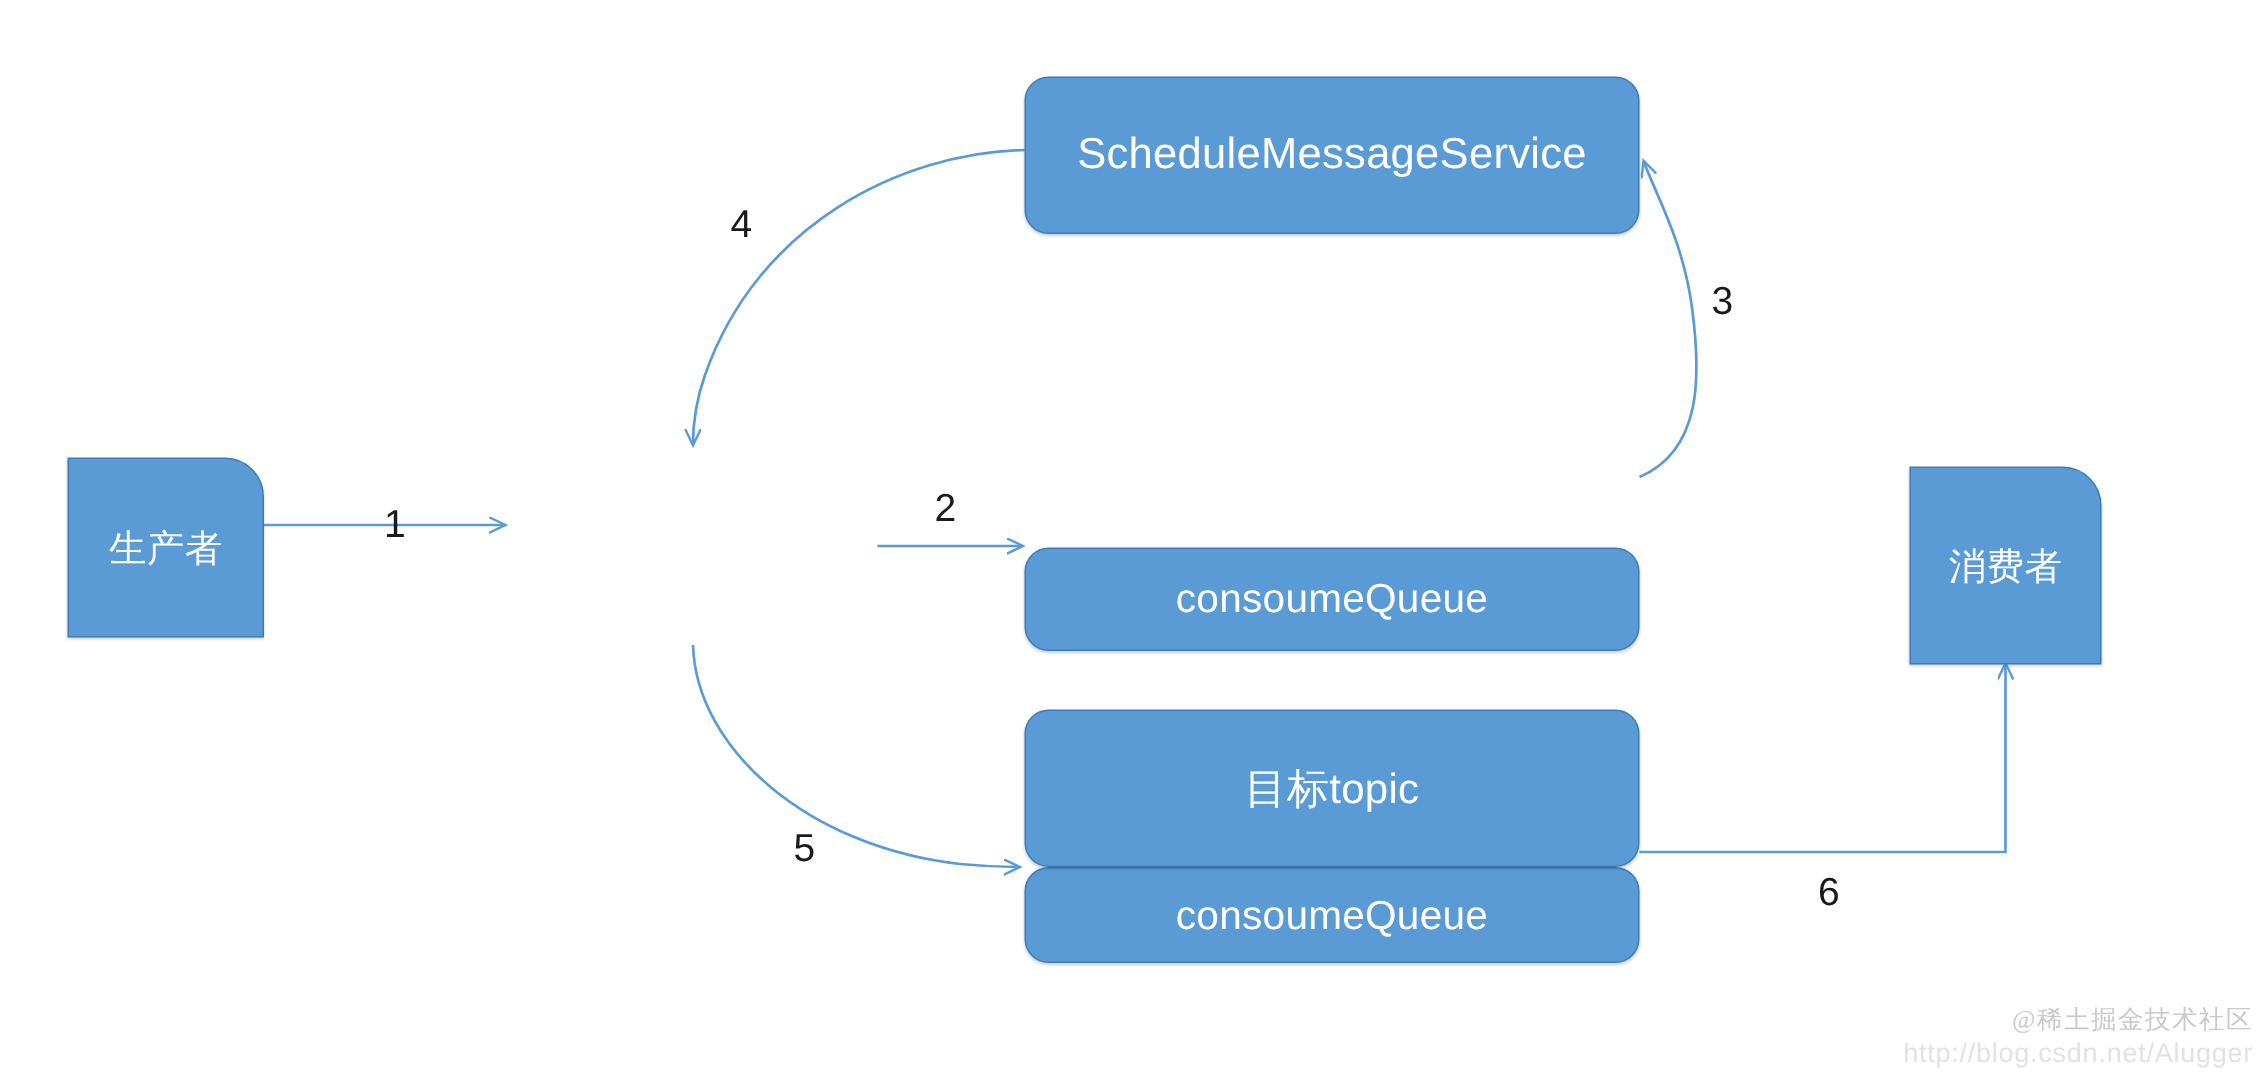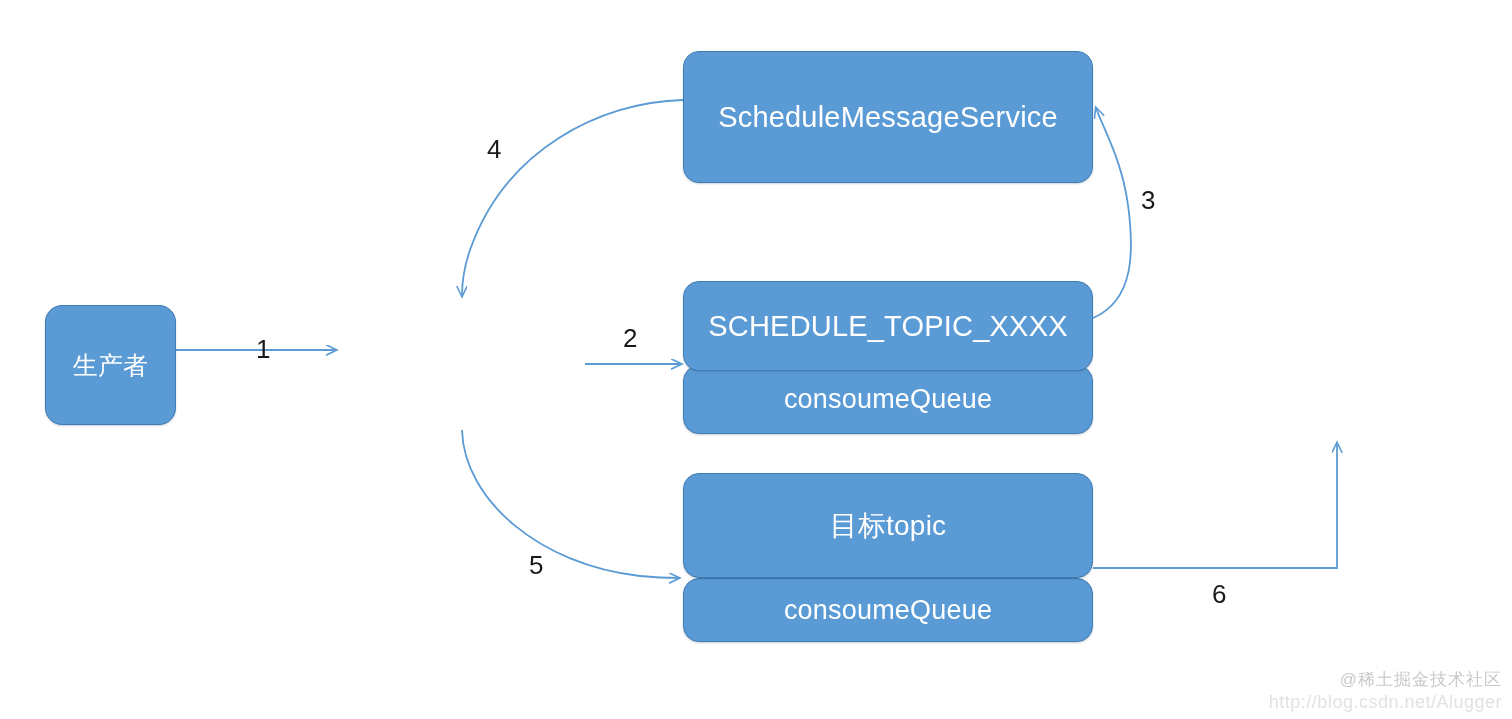--- a/index.html
+++ b/index.html
@@ -58,21 +58,21 @@
     right: 10px;
     bottom: 6px;
     text-align: right;
     pointer-events: none;
   }
   #watermark .wm-main {
     display: block;
     font-size: 17px;
     color: #c9c9c9;
     letter-spacing: 1px;
-    font-family: Liberation Sans, sans-serif;
+    font-family: Liberation Serif, serif;
   }
   #watermark .wm-sub {
     display: block;
     font-size: 18px;
     color: #e2e2e2;
     letter-spacing: 0.5px;
     margin-top: 1px;
     font-family: "Liberation Sans", sans-serif;
   }
 </style>
@@ -106,45 +106,45 @@
 
     <g>
       <path d="M462,430 C464,500 540,565 640,576 C660,578 672,578 679,578" fill="none" stroke="#5b9bd5" stroke-width="1.8" marker-end="url(#ah)"></path>
     </g>
 
     <g>
       <path d="M1093,568 L1337,568 L1337,443" fill="none" stroke="#5b9bd5" stroke-width="1.8" marker-end="url(#ah)"></path>
     </g>
   </svg>
 
-  <div class="node cut-corner" style="left:45px; top:305px; width:131px; height:120px; font-size:25px;border-radius:17px;">
+  <div class="node cut-corner" style="left:45px; top:305px; width:131px; height:120px; font-size:25px;">
     <span>生产者</span>
   </div>
 
 
-  <div class="node rounded" style="left:683px; top:51px; width:410px; height:132px; font-size:29px;">
+  <div class="node rounded" style="left:683px; top:51px; width:410px; height:105px; font-size:29px;">
     <span>ScheduleMessageService</span>
   </div>
 
-  <div class="node rounded" style="left:683px; top:281px; width:410px; height:90px; font-size:29px; z-index:2;">
-    <span>SCHEDULE_TOPIC_XXXX</span>
-  </div>
 
   <div class="node rounded" style="left:683px; top:365px; width:410px; height:69px; font-size:27px; z-index:1;">
     <span>consoumeQueue</span>
   </div>
 
   <div class="node rounded" style="left:683px; top:473px; width:410px; height:105px; font-size:28px; z-index:2;">
     <span>目标topic</span>
   </div>
 
   <div class="node rounded" style="left:683px; top:578px; width:410px; height:64px; font-size:27px; z-index:1;">
     <span>consoumeQueue</span>
   </div>
 
+  <div class="node cut-corner" style="left:1273px; top:311px; width:128px; height:132px; font-size:25px;">
+    <span>消费者</span>
+  </div>
 
   <div class="lbl" style="left:256px; top:336px;">1</div>
 
   <div class="lbl" style="left:623px; top:325px;">2</div>
 
   <div class="lbl" style="left:1141px; top:187px;">3</div>
 
   <div class="lbl" style="left:487px; top:136px;">4</div>
 
   <div class="lbl" style="left:529px; top:552px;">5</div>

